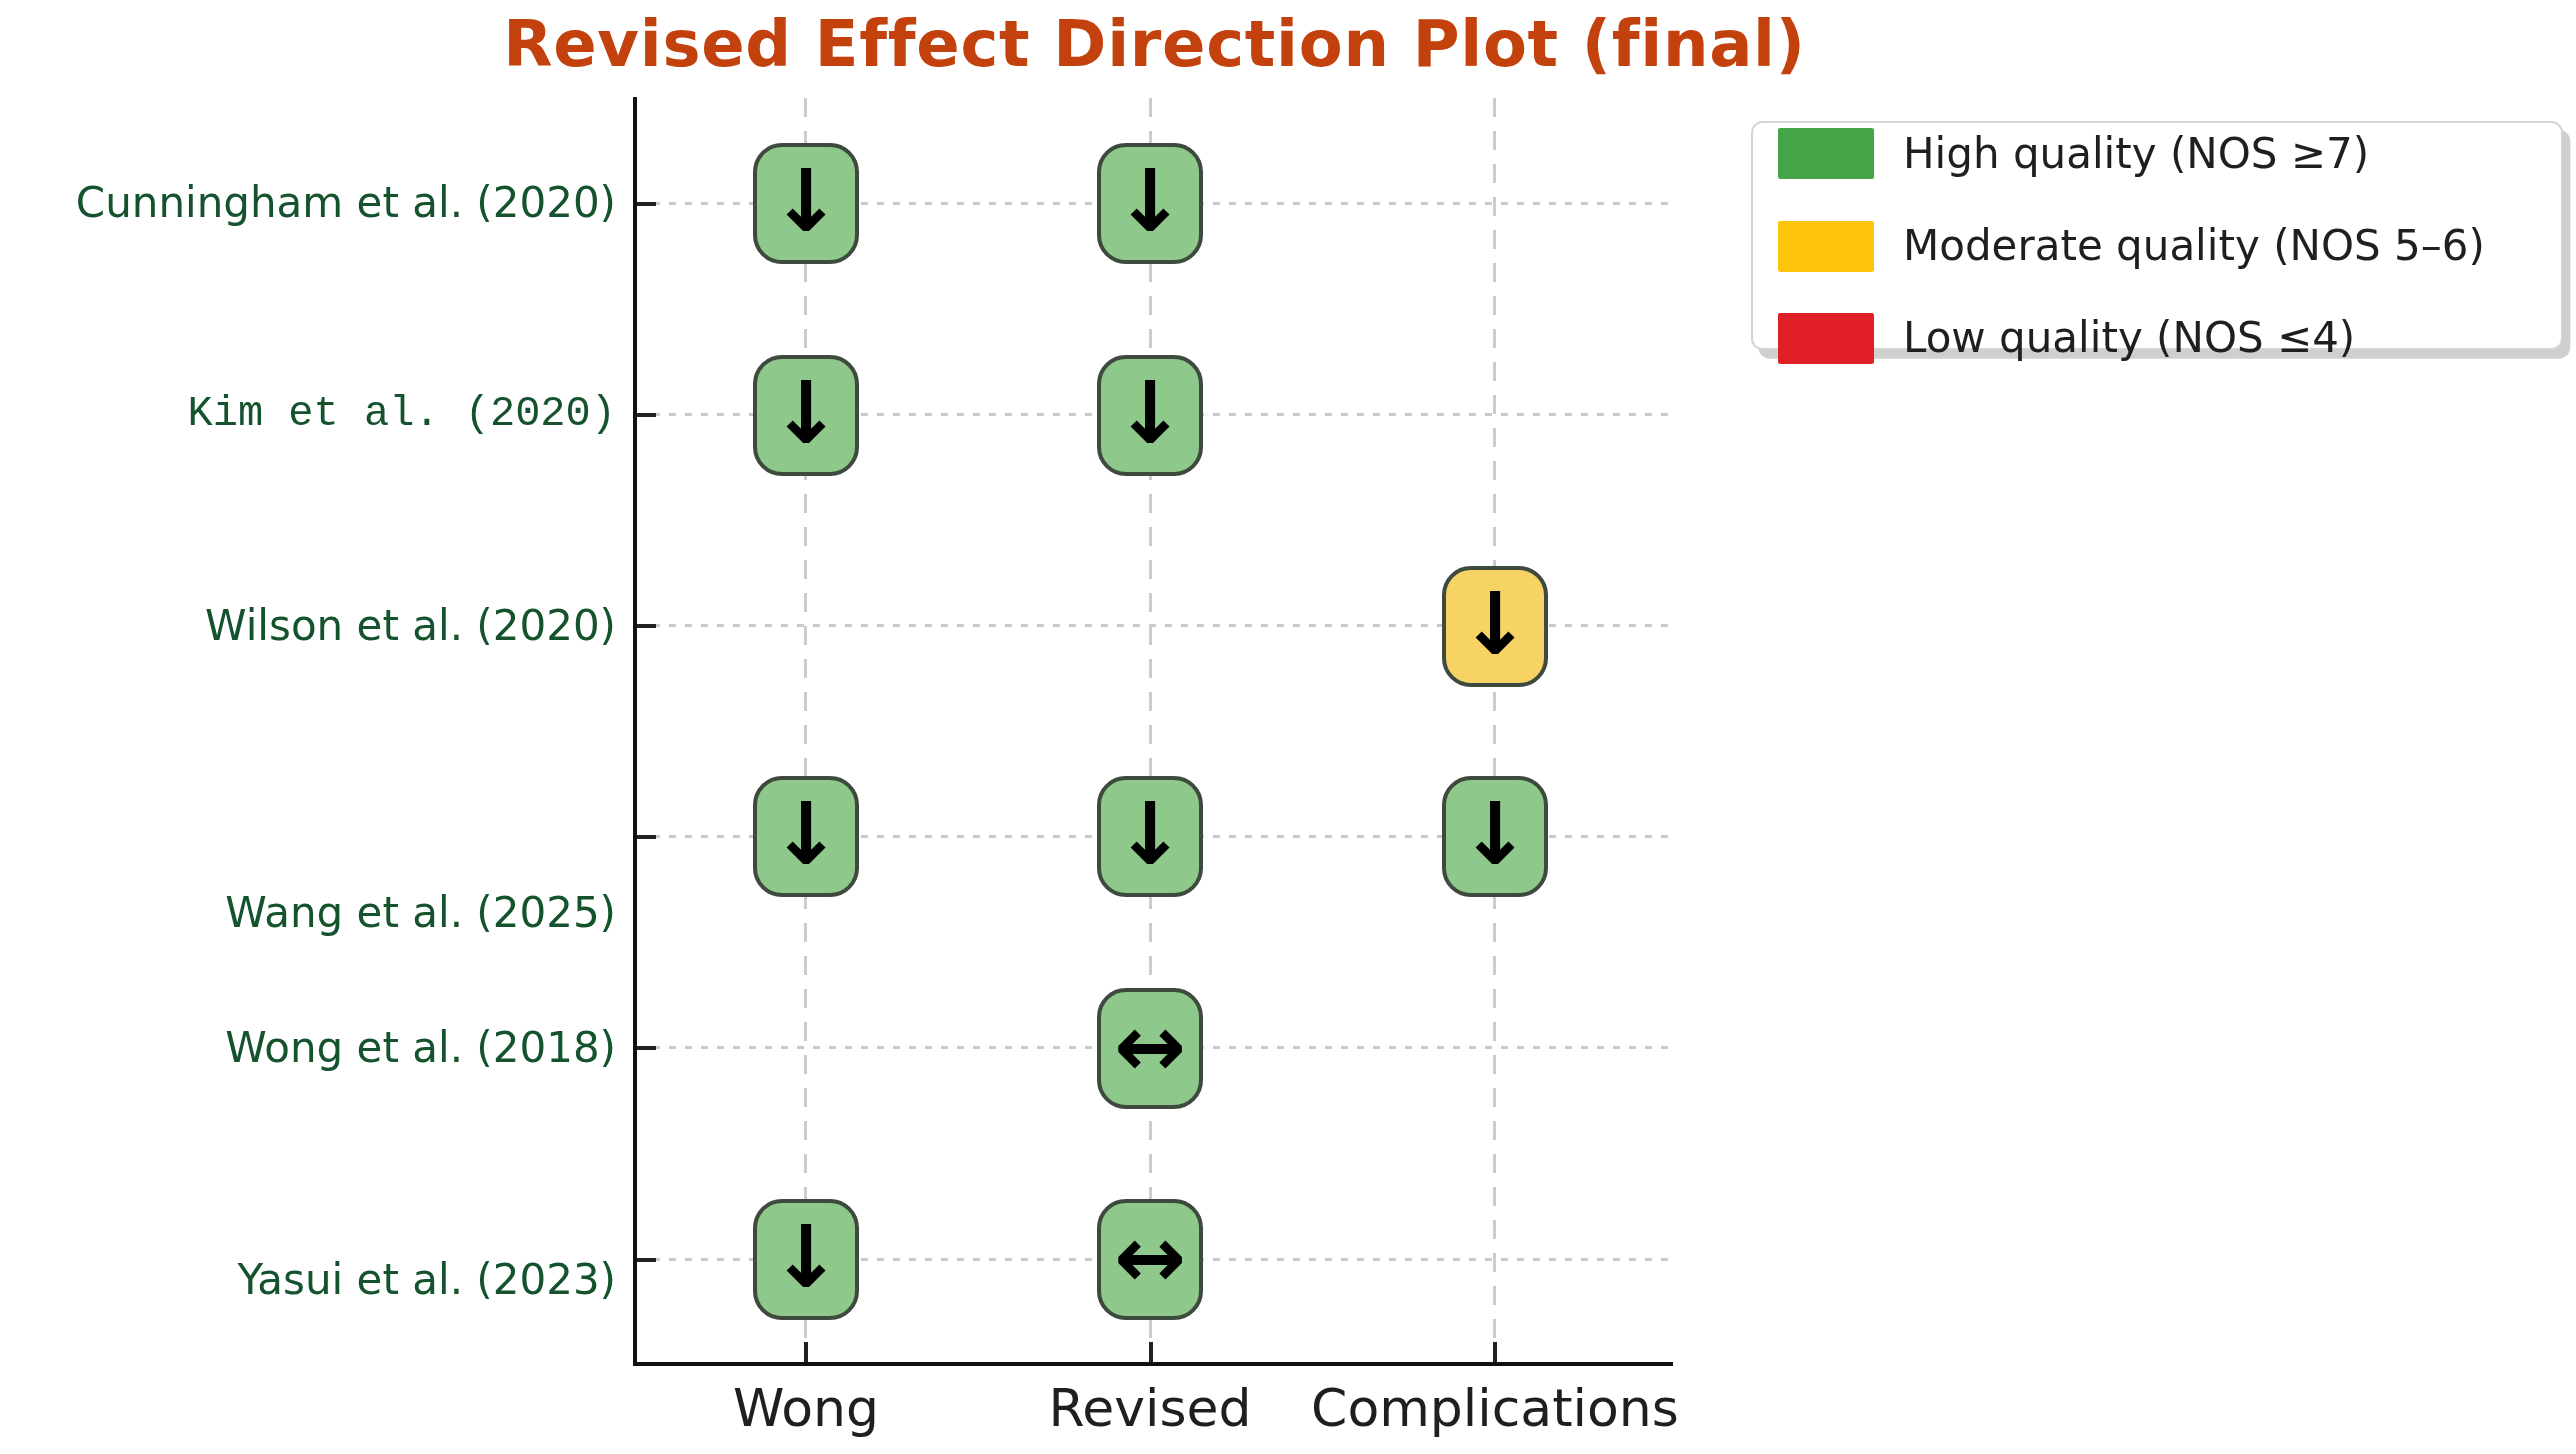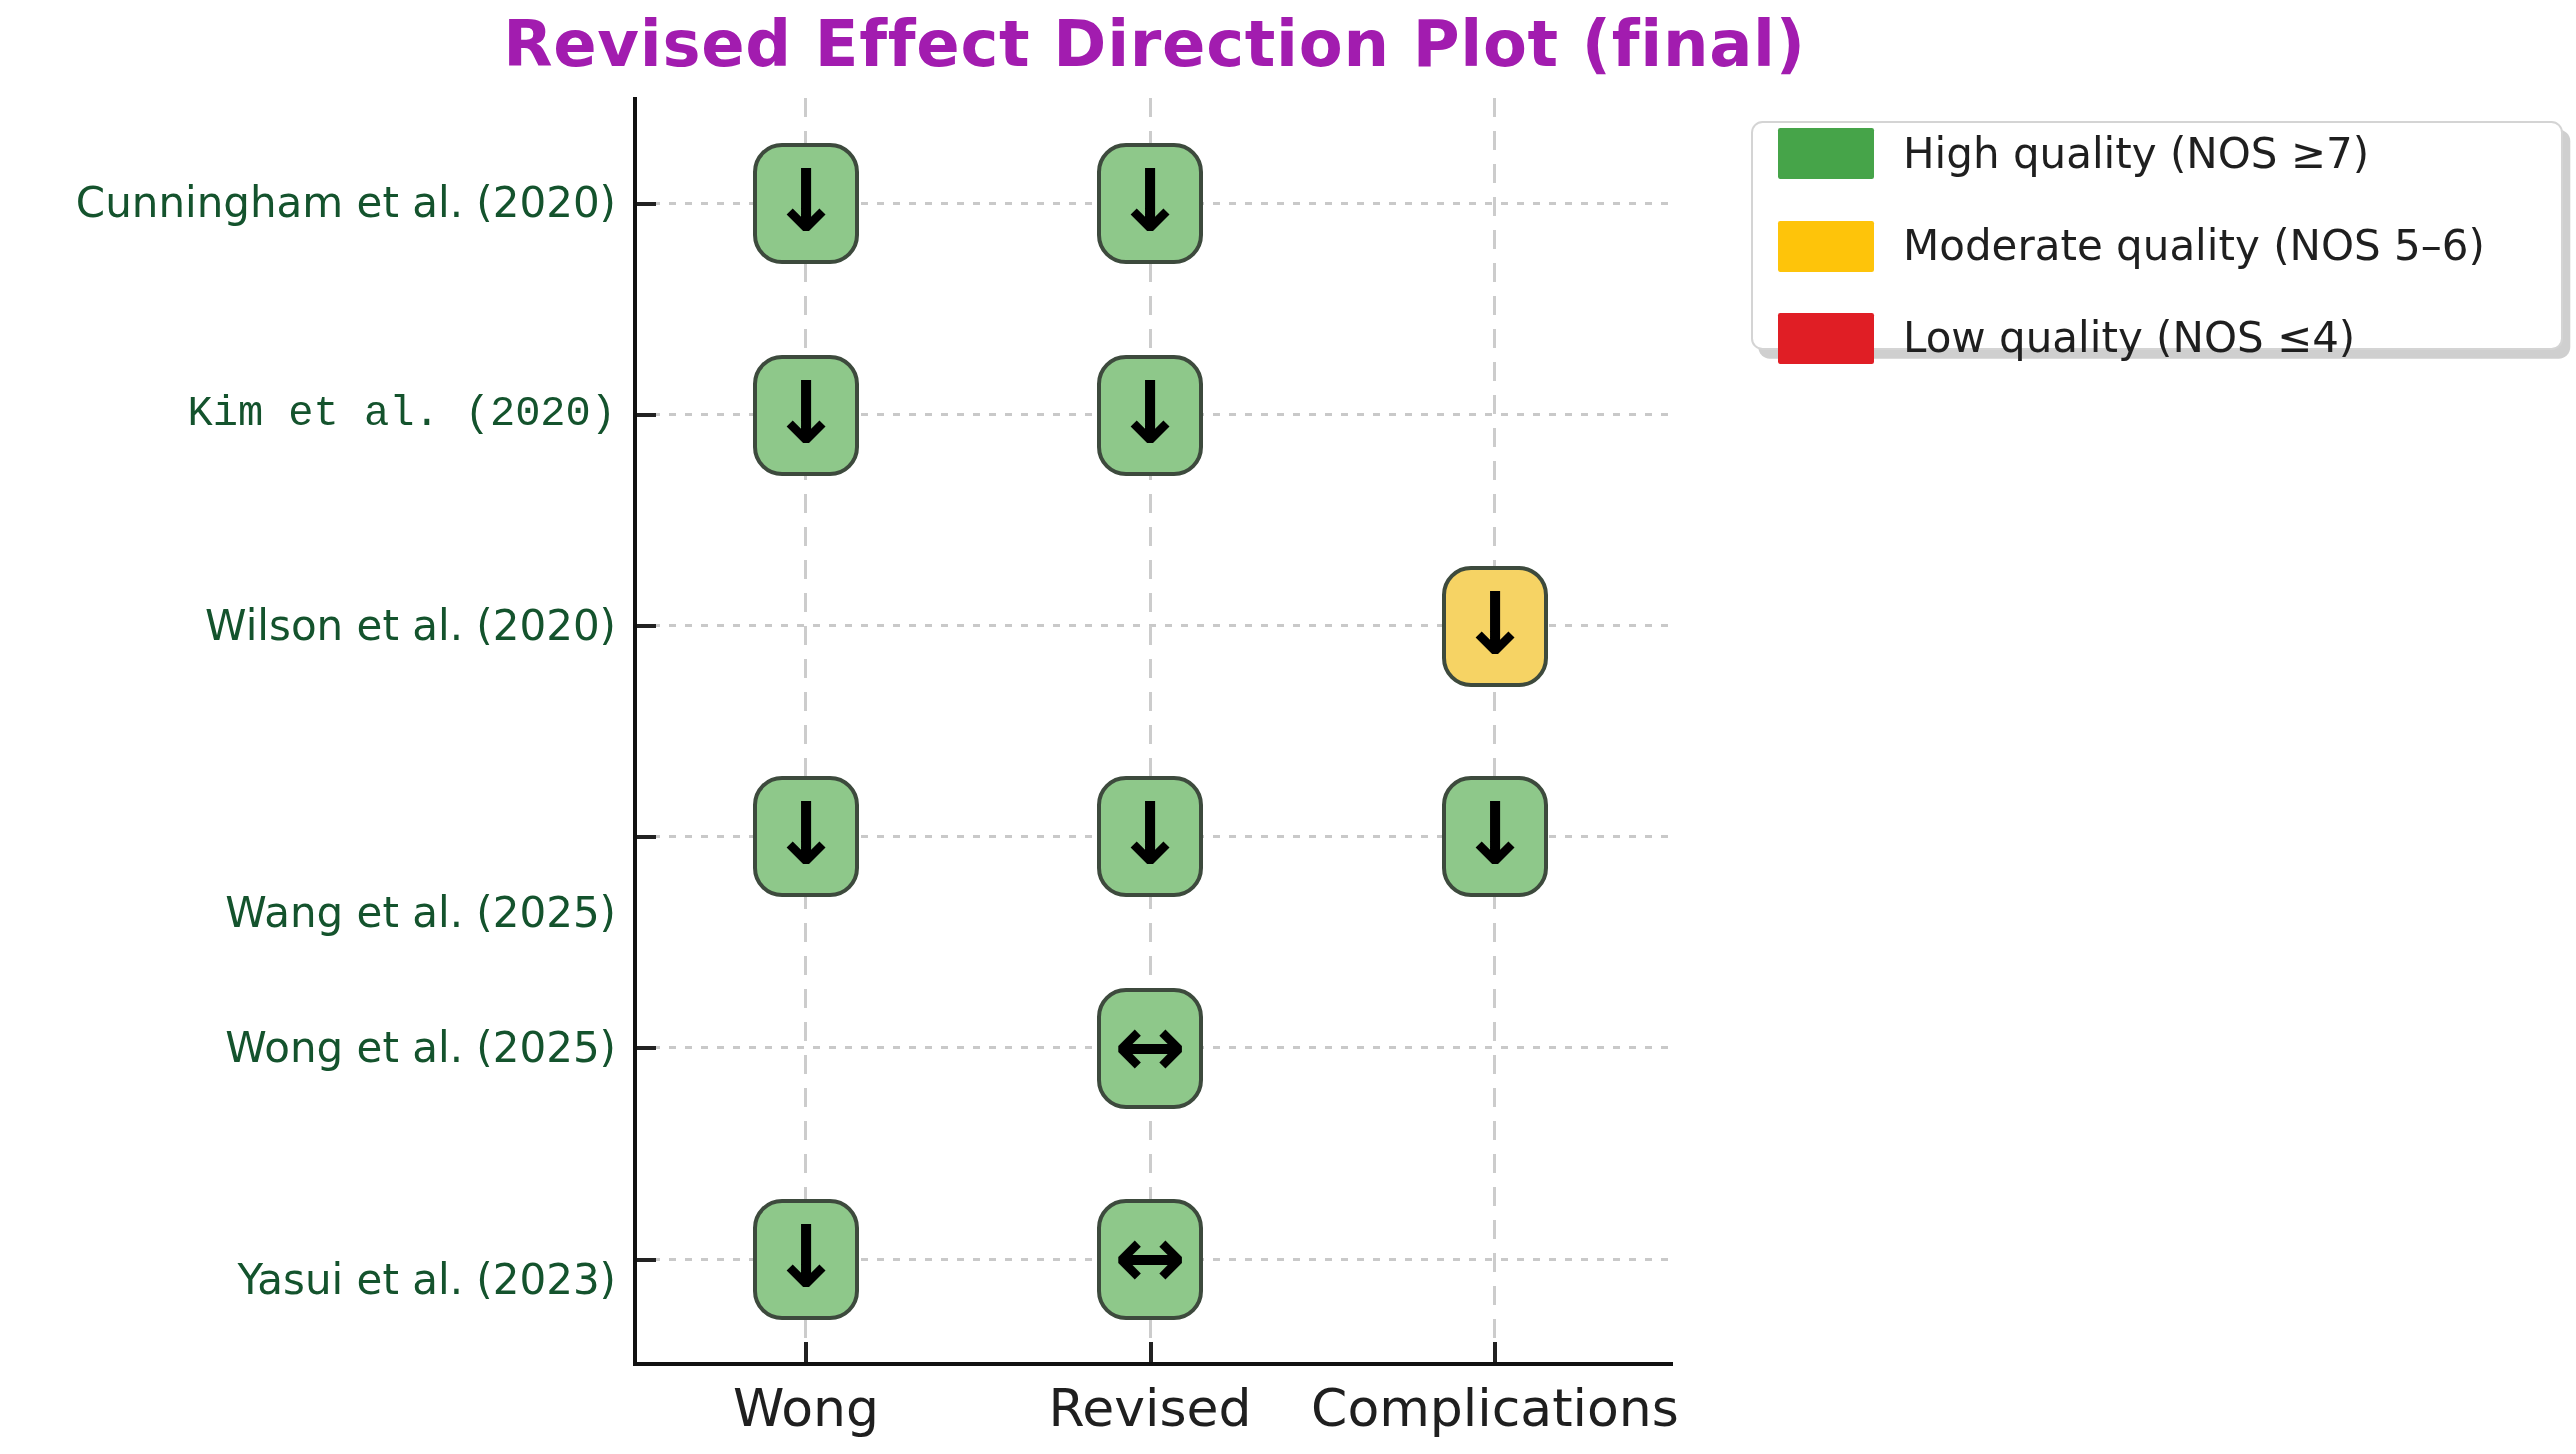--- a/index.html
+++ b/index.html
@@ -5,21 +5,21 @@
   html,body{margin:0;padding:0;}
   body{
     width:2576px;height:1454px;position:relative;overflow:hidden;
     background:#ffffff;
     font-family:"DejaVu Sans","Liberation Sans",sans-serif;
     color:#1f1f1f;
   }
   .figure{position:absolute;inset:0;}
   .title{
     position:absolute;left:501px;top:7.3px;width:1307px;
-    text-align:center;font-size:64px;font-weight:bold;color:#a21caf;
+    text-align:center;font-size:64px;font-weight:bold;color:#c2410c;
     letter-spacing:0.7px;white-space:nowrap;
   }
   
   .spine-y{position:absolute;left:633px;top:97px;width:3.6px;height:1269px;background:#111111;}
   .spine-x{position:absolute;left:633px;top:1362px;width:1040px;height:3.6px;background:#111111;}
   
   .hgrid{
     position:absolute;left:637px;width:1034px;height:2.9px;
     background:repeating-linear-gradient(90deg,#c9c9c9 0 7.3px,transparent 7.3px 16px);
   }
@@ -92,21 +92,21 @@
       <div class="ytick" style="top: 1258px;"></div>
       <div class="xtick" style="left: 804px;"></div>
       <div class="xtick" style="left: 1149px;"></div>
       <div class="xtick" style="left: 1493px;"></div>
     </div>
   <div id="ylabels">
       <div class="ylab" style="top: 177px;">Cunningham et al. (2020)</div>
       <div class="ylab" style="top: 388px; font-family: Liberation Mono, monospace;">Kim et al. (2020)</div>
       <div class="ylab" style="top: 600px;">Wilson et al. (2020)</div>
       <div class="ylab" style="top: 847px; margin-top: 40px;">Wang et al. (2025)</div>
-      <div class="ylab" style="top: 1022px;">Wong et al. (2025)</div>
+      <div class="ylab" style="top: 1022px;">Wong et al. (2018)</div>
       <div class="ylab" style="top: 1254px;">Yasui et al. (2023)</div>
     </div>
   <div id="xlabels">
       <div class="xlab" style="left: 806px;">Wong</div>
       <div class="xlab" style="left: 1150px;">Revised</div>
       <div class="xlab" style="left: 1495px;">Complications</div>
     </div>
   <div id="markers">
       <div class="marker" style="left: 806px; top: 203px; background: rgb(142, 200, 138); border-color: rgb(61, 74, 61);">
         <span class="arrow">↓</span>

